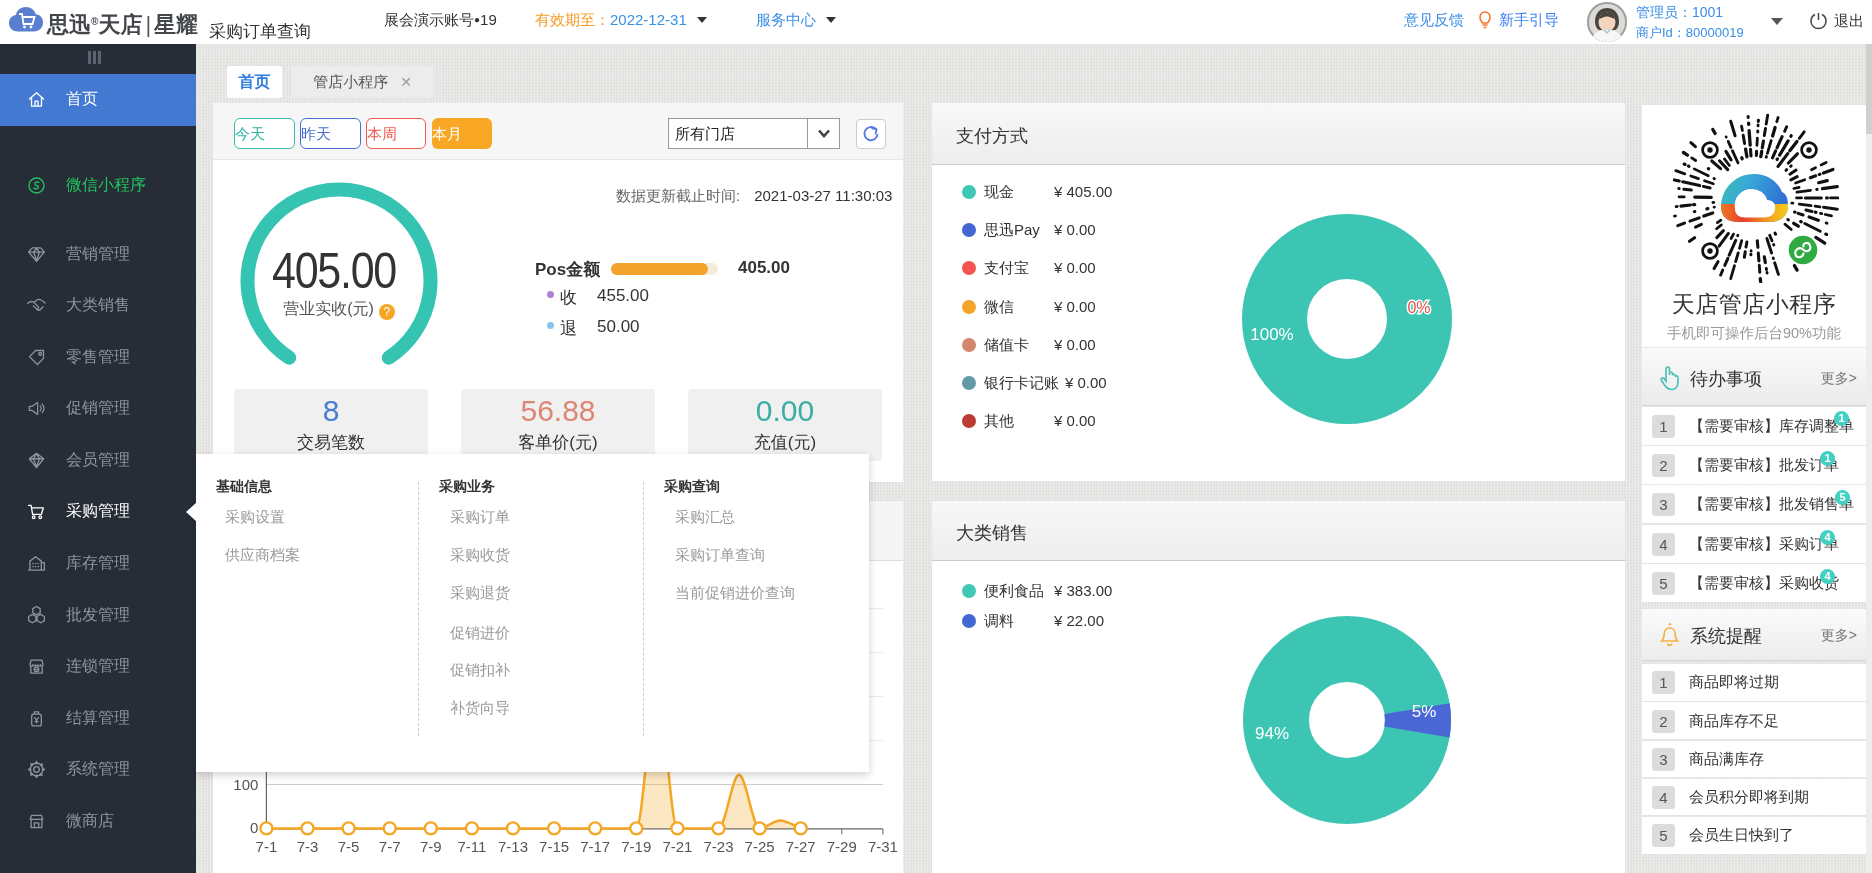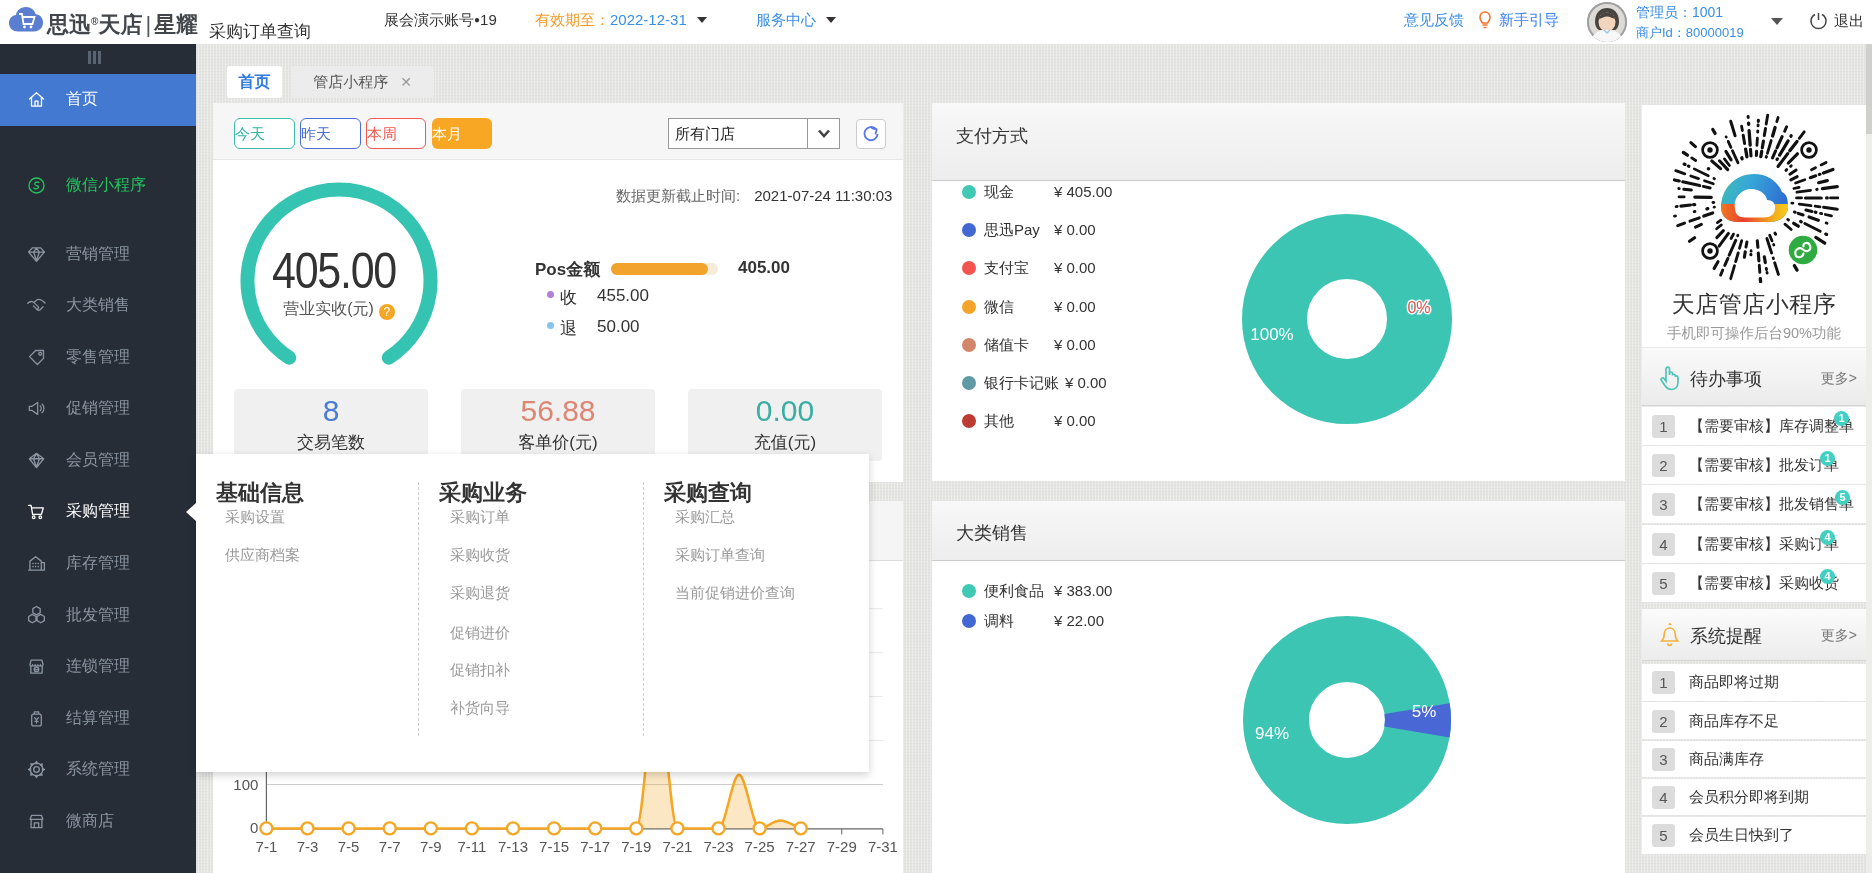--- a/index.html
+++ b/index.html
@@ -12,21 +12,21 @@
 .leg .d{display:inline-block;width:14px;height:14px;border-radius:50%;vertical-align:-2px;margin-right:8px}
 .leg .l{display:inline-block;min-width:64px;margin-right:6px}
 .si{position:absolute;left:0;width:196px;height:52px;display:flex;align-items:center;color:#8b95a1;font-size:16px}
 .si svg{position:absolute;left:26px;width:21px;height:21px}
 .si span{position:absolute;left:66px}
 .btn{position:absolute;height:31px;border-radius:6px;background:#fff;font-size:15px;text-align:left;line-height:29px}
 .row{position:absolute;left:1642px;width:224px;background:#fff;font-size:15px;color:#333}
 .row .nb{position:absolute;left:10px;top:50%;margin-top:-11px;width:23px;height:23px;background:#dcdcdc;border-radius:3px;color:#555;text-align:center;line-height:23px;font-size:15px}
 .row .tx{position:absolute;left:47px;top:50%;margin-top:-9px;white-space:nowrap}
 .bdg{position:absolute;width:15px;height:15px;border-radius:50%;background:#41d0c2;color:#fff;font-size:11px;font-weight:bold;text-align:center;line-height:15px;z-index:5}
-.fly-h{position:absolute;font-size:22px;font-weight:bold;color:#333}
+.fly-h{position:absolute;font-size:14px;font-weight:bold;color:#333}
 .fly-i{position:absolute;font-size:15px;color:#9a9a9a;white-space:nowrap}
 .statbox{position:absolute;top:286px;width:194px;height:72px;background:#f0f0f0;border-radius:4px;text-align:center}
 .statbox .n{font-size:30px;margin-top:5px}
 .statbox .t{font-size:17px;color:#333;margin-top:3px}
 </style></head>
 <body>
 
 <div class="a" style="left:0;top:44px;width:196px;height:829px;background:#272d37">
   <div class="a" style="left:88px;top:7px;width:3px;height:13px;background:#5a6371;box-shadow:5px 0 0 #5a6371,10px 0 0 #5a6371"></div>
   <div class="si" style="top:29.5px;background:#4379d1;color:#fff">
@@ -180,21 +180,21 @@
           <path d="M1 1.5 L6 7 L11 1.5" fill="none" stroke="#444" stroke-width="2.6"></path>
         </svg>
     </div>
   </div>
   <div class="a" style="left:643px;top:16px;width:30px;height:30px;background:#fff;border:1px solid #ccc;border-radius:4px">
     <svg style="position:absolute;left:5px;top:5px" width="18" height="18" viewBox="0 0 18 18">
         <path d="M13.5 3.8 A 6.6 6.6 0 1 0 15.6 9" fill="none" stroke="#5b79e3" stroke-width="1.9"></path>
         <path d="M10.2 3.2 L14.6 4.2 L13.6 8.6" fill="none" stroke="#5b79e3" stroke-width="1.9" stroke-linecap="round" stroke-linejoin="round"></path>
       </svg>
   </div>
-  <div class="a" style="left:403px;top:84px;font-size:15px;color:#666">数据更新截止时间:<span style="color:#333;margin-left:14px">2021-07-24 11:30:03</span></div>
+  <div class="a" style="left:403px;top:84px;font-size:15px;color:#666">数据更新截止时间:<span style="color:#333;margin-left:14px">2021-03-27 11:30:03</span></div>
   <svg class="a" style="left:16px;top:68px" width="220" height="220" viewBox="0 0 220 220">
     <path d="M60.2 186.7 A 91.5 91.5 0 1 1 159.8 186.7" fill="none" stroke="#35c3b2" stroke-width="14" stroke-linecap="round"></path>
   </svg>
   <div class="a" style="left:21px;top:139px;width:200px;text-align:center;font-size:50px;color:#333;letter-spacing:-1.5px;transform:scaleX(0.86)">405.00</div>
   <div class="a" style="left:26px;top:196px;width:200px;text-align:center;font-size:16px;color:#555">营业实收(元)<span style="display:inline-block;width:16px;height:16px;border-radius:50%;background:#f5a623;color:#fff;font-size:12px;line-height:16px;vertical-align:-2px;margin-left:5px;text-align:center">?</span></div>
   <div class="a" style="left:322px;top:155px;font-size:17px;font-weight:bold;color:#333">Pos金额</div>
   <div class="a" style="left:398px;top:160px;width:107px;height:12px;background:#f5ecd9;border-radius:6px">
       <div style="width:97px;height:12px;background:#f2a32c;border-radius:6px"></div>
     </div>
   <div class="a" style="left:525px;top:155px;font-size:17px;font-weight:bold;color:#333">405.00</div>
@@ -275,21 +275,21 @@
     <circle cx="382.2" cy="327.4" r="6" fill="#fff" stroke="#f5a623" stroke-width="2.3"></circle>
     <circle cx="423.3" cy="327.4" r="6" fill="#fff" stroke="#f5a623" stroke-width="2.3"></circle>
     <circle cx="464.4" cy="327.4" r="6" fill="#fff" stroke="#f5a623" stroke-width="2.3"></circle>
     <circle cx="505.5" cy="327.4" r="6" fill="#fff" stroke="#f5a623" stroke-width="2.3"></circle>
     <circle cx="546.6" cy="327.4" r="6" fill="#fff" stroke="#f5a623" stroke-width="2.3"></circle>
     <circle cx="587.7" cy="327.4" r="6" fill="#fff" stroke="#f5a623" stroke-width="2.3"></circle>
   </svg>
 </div>
 
 <div class="card" style="left:932px;top:103px;width:693px;height:378px">
-  <div class="chead" style="height:78px;font-size:18px">
+  <div class="chead" style="height:62px;font-size:18px">
       <span style="position:absolute;left:24px;top:21px">支付方式</span>
     </div>
   <div class="leg" style="top:80.0px"><span class="d" style="background:#3fc8b4"></span><span class="l">现金</span>¥ 405.00</div>
 <div class="leg" style="top:118.2px"><span class="d" style="background:#4468d3"></span><span class="l">思迅Pay</span>¥ 0.00</div>
 <div class="leg" style="top:156.4px"><span class="d" style="background:#f3544f"></span><span class="l">支付宝</span>¥ 0.00</div>
 <div class="leg" style="top:194.6px"><span class="d" style="background:#f3a42a"></span><span class="l">微信</span>¥ 0.00</div>
 <div class="leg" style="top:232.8px"><span class="d" style="background:#d3876a"></span><span class="l">储值卡</span>¥ 0.00</div>
 <div class="leg" style="top:271.0px"><span class="d" style="background:#5f9aa6"></span><span class="l">银行卡记账</span>¥ 0.00</div>
 <div class="leg" style="top:309.2px"><span class="d" style="background:#bc3b33"></span><span class="l">其他</span>¥ 0.00</div>
   <svg class="a" style="left:300px;top:101px" width="230" height="230" viewBox="0 0 230 230">

